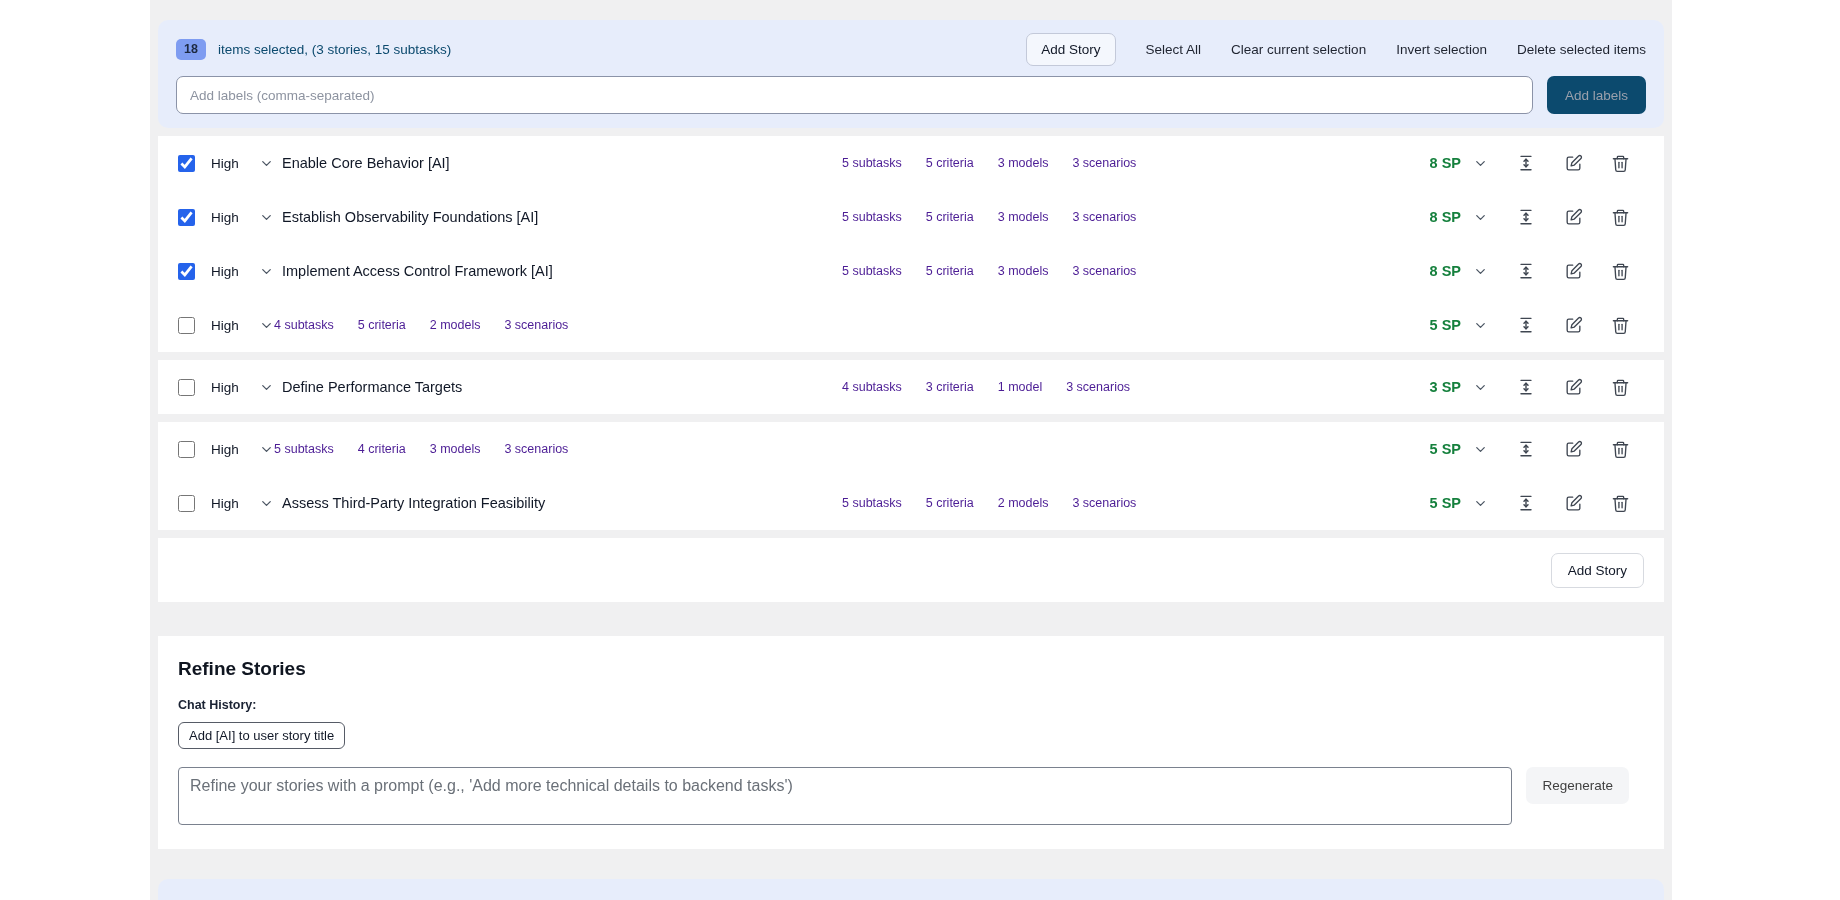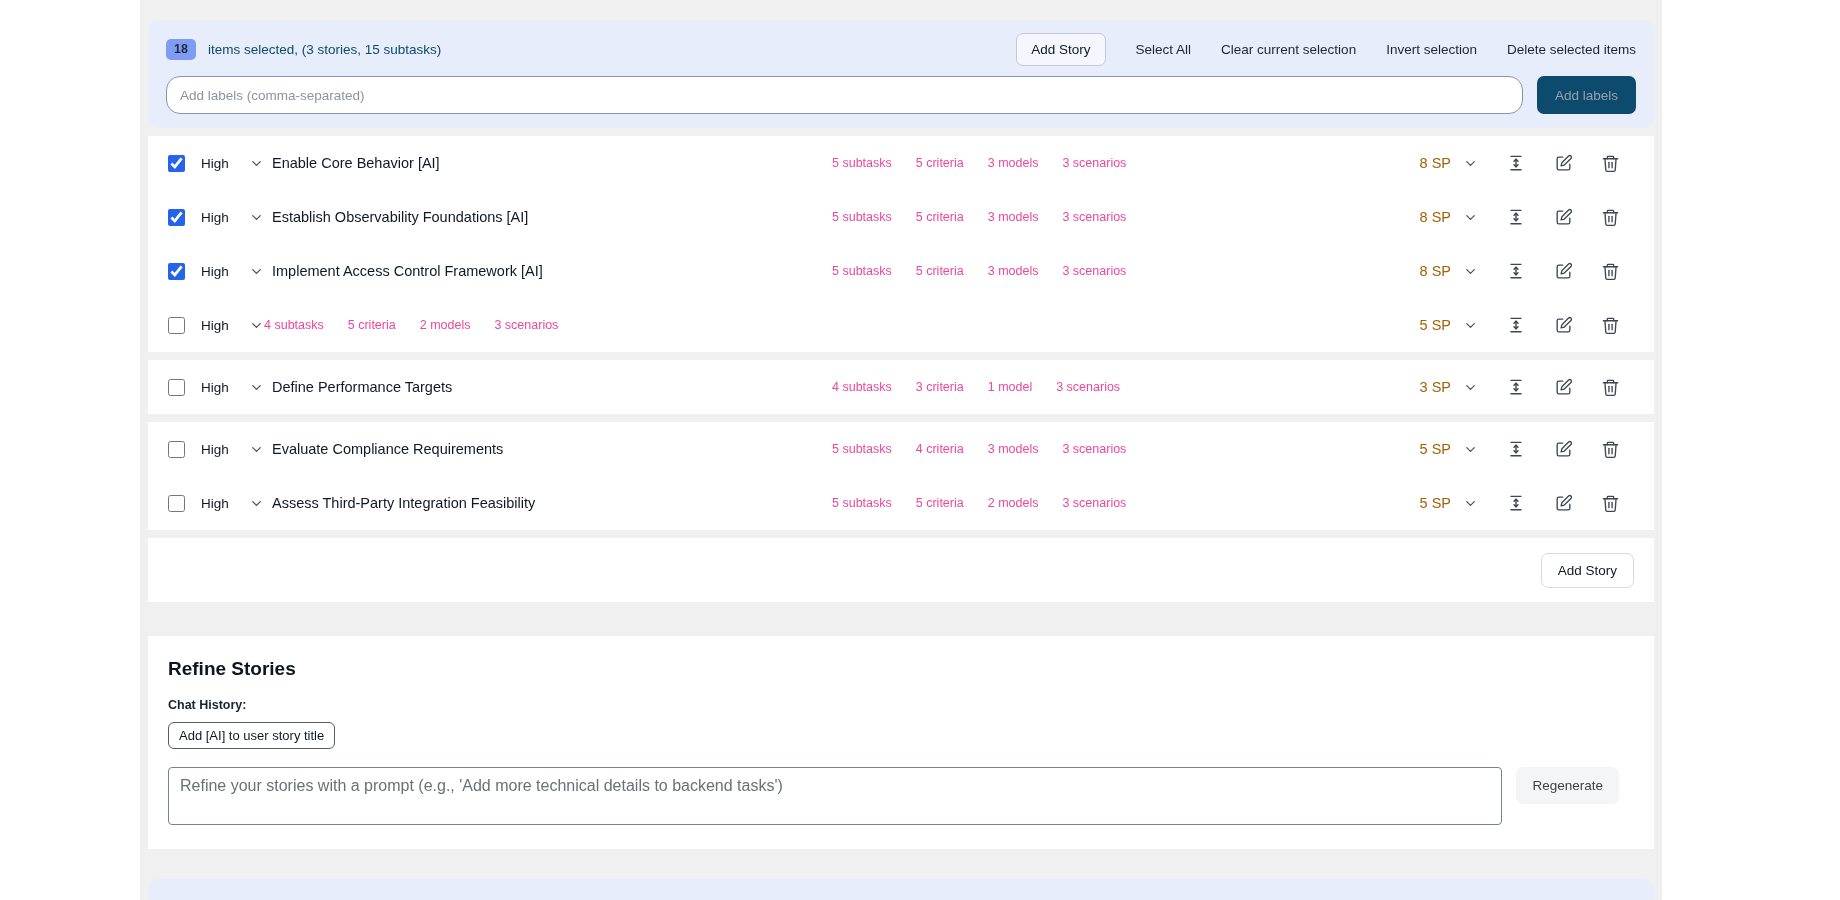--- a/index.html
+++ b/index.html
@@ -2,21 +2,21 @@
 <html><head>
 <meta charset="utf-8">
 <style>
   * { box-sizing: border-box; }
   html,body { margin:0; padding:0; }
   body {
     width:1840px; height:900px; background:#ffffff;
     font-family:"Liberation Sans", sans-serif; overflow:hidden; color:#111827;
   }
   .page-col {
-    position:absolute; left:140px; top:0; width:1522px; height:900px;
+    position:absolute; left:150px; top:0; width:1522px; height:900px;
     background:#f0f0f1; padding:20px 8px 0 8px; overflow:hidden;
   }
 
   
   .selection-card {
     background:#e7edfb; border-radius:10px; padding:12px 18px 14px 18px;
   }
   .sel-top { display:flex; align-items:center; height:34px; }
   .badge {
     background:#7e9cf1; color:#1d2940; font-size:12.5px; font-weight:600;
@@ -28,43 +28,43 @@
     border:1px solid #c3c9d9; background:rgba(255,255,255,0.55); border-radius:7px;
     padding:8px 14px; font-size:13.5px; font-weight:500; color:#111827; cursor:pointer;
     font-family:inherit;
   }
   .link-btn {
     background:none; border:none; padding:0; font-size:13.5px; font-weight:500;
     color:#1f2430; cursor:pointer; font-family:inherit;
   }
   .sel-labels { display:flex; margin-top:10px; gap:14px; }
   .labels-input {
-    flex:1; height:38px; border:1px solid #8b93a8; border-radius:14px; background:#fff;
+    flex:1; height:38px; border:1px solid #8b93a8; border-radius:7px; background:#fff;
     padding:16px 13px; font-size:13.5px; color:#111827; font-family:inherit; outline:none;
   }
   .labels-input::placeholder { color:#8d93a0; }
   .btn-disabled {
     background:#0c4a6e; color:#9aa0ac; border:none; border-radius:7px;
     padding:0 18px; font-size:13.5px; font-weight:500; font-family:inherit; height:38px;
   }
 
   
   .story-group { background:#ffffff; margin-top:8px; }
   .story-row { height:54px; display:flex; align-items:center; padding:0 20px; }
   .row-check { width:17px; height:17px; accent-color:#2563eb; margin:0; cursor:pointer; flex:none; }
   .priority-select { display:flex; align-items:center; margin-left:16px; cursor:pointer; flex:none; }
   .priority-label { width:42px; font-size:13.5px; color:#111827; }
   .chev { display:inline-flex; color:#4b5563; margin-left:6px; }
   .chev svg { display:block; }
   .row-title { margin-left:8px; width:560px; font-size:14.5px; color:#111827;
     white-space:nowrap; overflow:hidden; flex:none; }
-  .row-meta { display:flex; gap:24px; font-size:12.5px; color:#ec4899; flex:none;justify-content:center; }
+  .row-meta { display:flex; gap:24px; font-size:12.5px; color:#4c1d95; flex:none;justify-content:center; }
   .row-right { margin-left:auto; margin-right:14px; display:flex; align-items:center; }
   .points-select { display:flex; align-items:center; cursor:pointer; }
-  .row-points { font-size:14.5px; font-weight:400; color:#a16207; }
+  .row-points { font-size:14.5px; font-weight:700; color:#15803d; }
   .points-select .chev { margin-left:12px; }
   .icon-btn {
     background:none; border:none; padding:0; margin-left:28px; cursor:pointer;
     color:#3f4651; display:flex; align-items:center;
   }
   .icon-btn svg { display:block; }
 
   .list-footer {
     background:#ffffff; margin-top:8px; height:64px; display:flex;
     align-items:center; justify-content:flex-end; padding:0 20px;
@@ -416,21 +416,20 @@
         <div class="story-row">
     <input type="checkbox" class="row-check" style="">
     <div class="priority-select">
       <span class="priority-label">High</span>
       <span class="chev">
         <svg width="15" height="15" viewBox="0 0 24 24" fill="none" stroke="currentColor" stroke-width="2" stroke-linecap="round" stroke-linejoin="round">
                 <polyline points="6 9 12 15 18 9"></polyline>
               </svg>
       </span>
     </div>
-    <div class="row-title">Evaluate Compliance Requirements</div>
     <div class="row-meta">
       <span>5 subtasks</span>
       <span>4 criteria</span>
       <span>3 models</span>
       <span>3 scenarios</span>
     </div>
     <div class="row-right">
       <div class="points-select">
         <span class="row-points">5 SP</span>
         <span class="chev">

